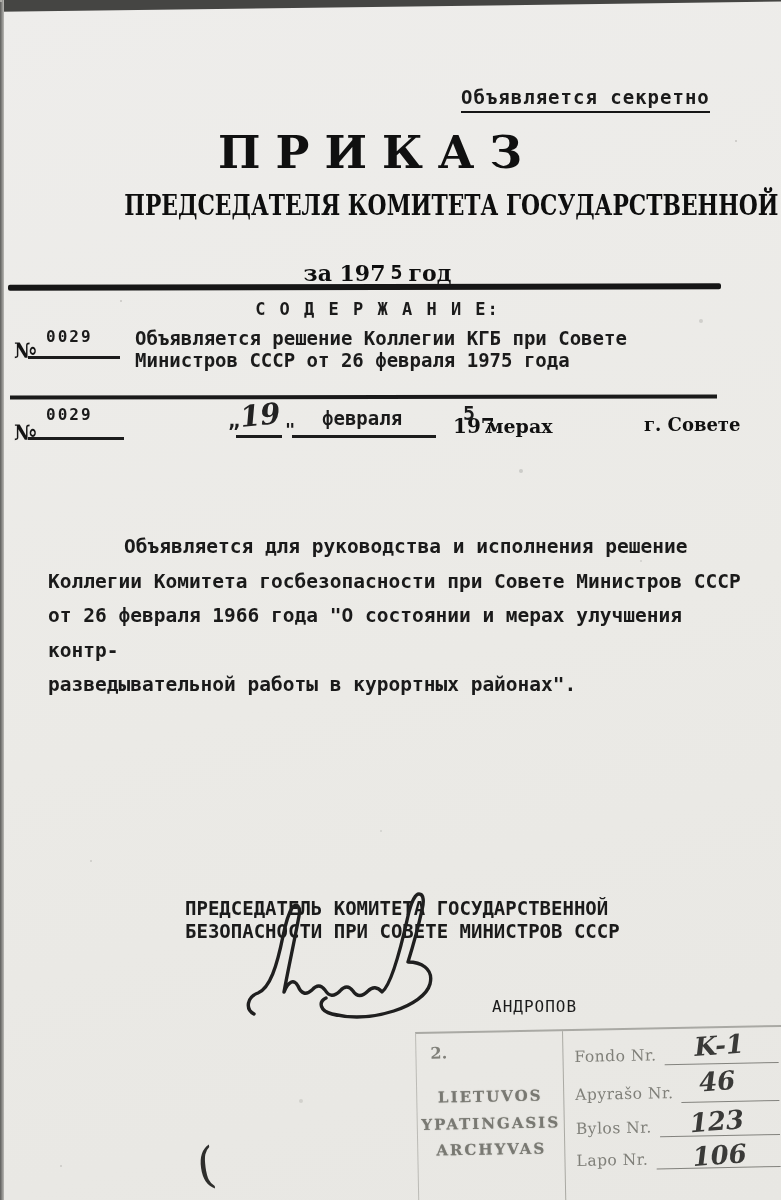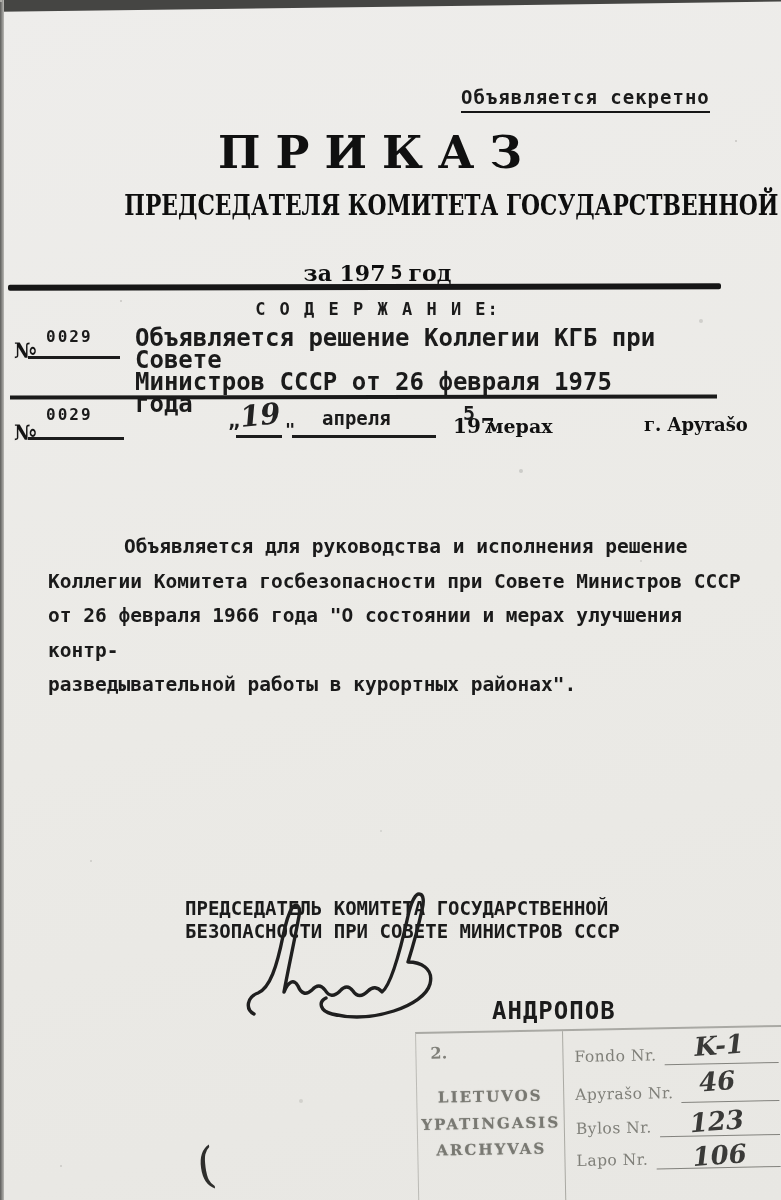--- a/index.html
+++ b/index.html
@@ -33,42 +33,42 @@
   .rule1{position:absolute;left:8px;top:284px;width:713px;height:6px;background:#161616;transform:rotate(-0.12deg);border-radius:2px;}
   .rule2{position:absolute;left:10px;top:395px;width:707px;height:3.5px;background:#1a1a1a;transform:rotate(-0.1deg);}
   
   .contents-head{top:299px;font-weight:700;font-size:17px;letter-spacing:2px;}
   .no-glyph{position:absolute;font-family:"DejaVu Serif","Liberation Serif",serif;font-weight:700;font-size:21px;color:#141414;}
   .no1{left:14px;top:338px;}
   .num{position:absolute;font-weight:700;font-size:16px;letter-spacing:2px;}
   .num1{left:46px;top:327px;}
   .numline{position:absolute;background:#1c1c1c;height:3px;}
   .numline1{left:28px;top:356px;width:92px;}
-  .summary{position:absolute;left:135px;top:327px;width:540px;font-weight:700;font-size:24px;line-height:22px;white-space:pre-line;}
+  .summary{position:absolute;left:135px;top:327px;width:540px;font-weight:700;font-size:19px;line-height:22px;white-space:pre-line;}
   
   .no2{left:14px;top:420px;}
   .num2{left:46px;top:405px;}
   .numline2{left:28px;top:437px;width:96px;}
   .quote-open{position:absolute;left:228px;top:408px;font-weight:700;font-size:20px;}
   .day{position:absolute;left:240px;top:398px;font-family:"DejaVu Serif","Liberation Serif",serif;font-style:italic;font-weight:700;font-size:29px;transform:rotate(-6deg);color:#222;}
   .dayline{left:236px;top:435px;width:46px;height:2.5px;}
   .quote-close{position:absolute;left:285px;top:420px;font-weight:700;font-size:17px;}
   .monthline{left:292px;top:435px;width:144px;height:2.5px;}
   .month{position:absolute;left:322px;top:407px;font-weight:700;font-size:19px;}
   .yprint{position:absolute;left:437px;top:414px;font-family:"DejaVu Serif","Liberation Serif",serif;font-weight:700;font-size:20px;color:#111;margin-left:16px;}
   .ydigit{position:absolute;left:463px;top:401px;font-weight:700;font-size:20px;}
   .yword{position:absolute;left:487px;top:415px;font-family:"DejaVu Serif","Liberation Serif",serif;font-weight:700;font-size:19px;color:#111;}
   .city{position:absolute;left:644px;top:414px;font-family:"DejaVu Serif","Liberation Serif",serif;font-weight:700;font-size:18px;color:#111;}
   
   .para{position:absolute;left:48px;width:706px;font-weight:700;font-size:19.5px;line-height:34.5px;white-space:pre-line;text-indent:76px;color:#1a1a1a;}
   .para1{top:530px;}
   .para2{top:669px;}
   
   .sigtitle{position:absolute;left:185px;top:897px;font-weight:700;font-size:19px;line-height:23px;white-space:pre-line;}
-  .signame{position:absolute;left:492px;top:997px;font-weight:700;font-size:24px;letter-spacing:1px;}
+  .signame{position:absolute;left:492px;top:997px;font-weight:400;font-size:16px;letter-spacing:1px;}
   .sigsvg{position:absolute;left:240px;top:888px;width:220px;height:152px;}
   
   .stamp{position:absolute;left:415px;top:1032px;width:366px;height:175px;
     transform:rotate(-1.1deg);transform-origin:left top;
     color:rgba(118,118,112,0.92);font-family:"DejaVu Serif","Liberation Serif",serif;
     border-top:2px solid rgba(118,118,112,0.55);
     border-left:1.5px solid rgba(118,118,112,0.4);
     border-bottom:1.5px solid rgba(118,118,112,0.45);}
   .stamp .leftcell{position:absolute;left:0;top:0;width:146px;height:100%;border-right:1.5px solid rgba(118,118,112,0.55);}
   .corner-note{position:absolute;left:14px;top:10px;font-size:16px;font-weight:700;}
@@ -114,25 +114,25 @@
   <div class="rule2"></div>
 
   <div class="no-glyph no2">№</div>
   <div class="num num2">0029</div>
   <div class="numline numline2"></div>
   <div class="quote-open">„</div>
   <div class="day">19</div>
   <div class="numline dayline"></div>
   <div class="quote-close">"</div>
   <div class="numline monthline"></div>
-  <div class="month">апреля</div>
+  <div class="month">февраля</div>
   <div class="yprint">197</div>
   <div class="ydigit">5</div>
   <div class="yword">мерах</div>
-  <div class="city">г. Apyrašo</div>
+  <div class="city">г. Совете</div>
 
   <div class="para para1">Объявляется для руководства и исполнения решение
 Коллегии Комитета госбезопасности при Совете Министров СССР
 от 26 февраля 1966 года "О состоянии и мерах улучшения контр-
 разведывательной работы в курортных районах".</div>
 
   <div class="sigtitle">ПРЕДСЕДАТЕЛЬ КОМИТЕТА ГОСУДАРСТВЕННОЙ
 БЕЗОПАСНОСТИ ПРИ СОВЕТЕ МИНИСТРОВ СССР</div>
   <svg class="sigsvg" viewBox="0 0 220 152">
     <path d="M 14,126 C 5,121 7,109 18,105 C 30,100 37,78 43,48 C 46,34 48,26 52,20 C 56,14 61,18 59,28 C 55,50 48,82 44,104

